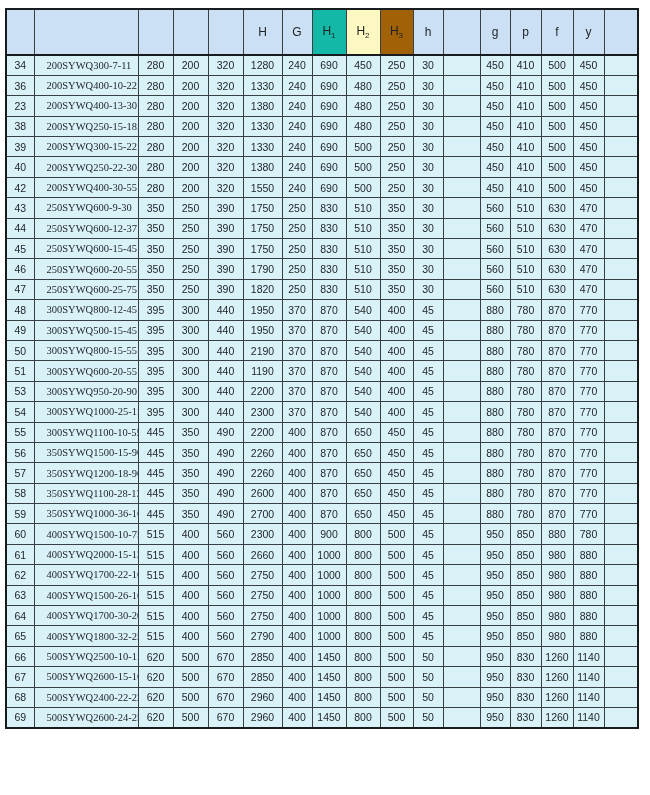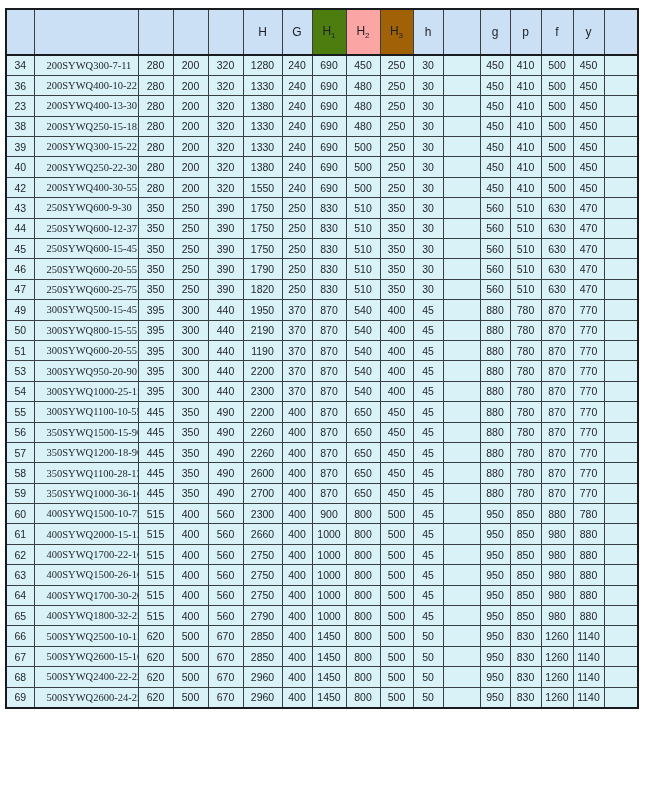--- a/index.html
+++ b/index.html
@@ -68,22 +68,22 @@
     </colgroup>
     <thead>
       <tr>
           <th style="background: rgb(203, 224, 244);"><span></span></th>
           <th style="background: rgb(203, 224, 244);"><span></span></th>
           <th style="background: rgb(203, 224, 244);"><span></span></th>
           <th style="background: rgb(203, 224, 244);"><span></span></th>
           <th style="background: rgb(203, 224, 244);"><span></span></th>
           <th style="background: rgb(203, 224, 244);"><span>H</span></th>
           <th style="background: rgb(203, 224, 244);"><span>G</span></th>
-          <th style="background: #4d7c0f;"><span>H</span><sub>1</sub></th>
-          <th style="background: #fca5a5;"><span>H</span><sub>2</sub></th>
+          <th style="background: #14b8a6;"><span>H</span><sub>1</sub></th>
+          <th style="background: #fef9c3;"><span>H</span><sub>2</sub></th>
           <th style="background: #a16207;"><span>H</span><sub>3</sub></th>
           <th style="background: rgb(203, 224, 244);"><span>h</span></th>
           <th style="background: rgb(203, 224, 244);"><span></span></th>
           <th style="background: rgb(203, 224, 244);"><span>g</span></th>
           <th style="background: rgb(203, 224, 244);"><span>p</span></th>
           <th style="background: rgb(203, 224, 244);"><span>f</span></th>
           <th style="background: rgb(203, 224, 244);"><span>y</span></th>
           <th style="background: rgb(203, 224, 244);"><span></span></th>
         </tr>
     </thead>
@@ -310,20 +310,39 @@
           <td>350</td>
           <td>30</td>
           <td></td>
           <td>560</td>
           <td>510</td>
           <td>630</td>
           <td>470</td>
           <td></td>
         </tr>
         <tr>
+          <td>48</td>
+          <td class="model-cell">300SYWQ800-12-45</td>
+          <td>395</td>
+          <td>300</td>
+          <td>440</td>
+          <td>1950</td>
+          <td>370</td>
+          <td>870</td>
+          <td>540</td>
+          <td>400</td>
+          <td>45</td>
+          <td></td>
+          <td>880</td>
+          <td>780</td>
+          <td>870</td>
+          <td>770</td>
+          <td></td>
+        </tr>
+        <tr>
           <td>49</td>
           <td class="model-cell">300SYWQ500-15-45</td>
           <td>395</td>
           <td>300</td>
           <td>440</td>
           <td>1950</td>
           <td>370</td>
           <td>870</td>
           <td>540</td>
           <td>400</td>

